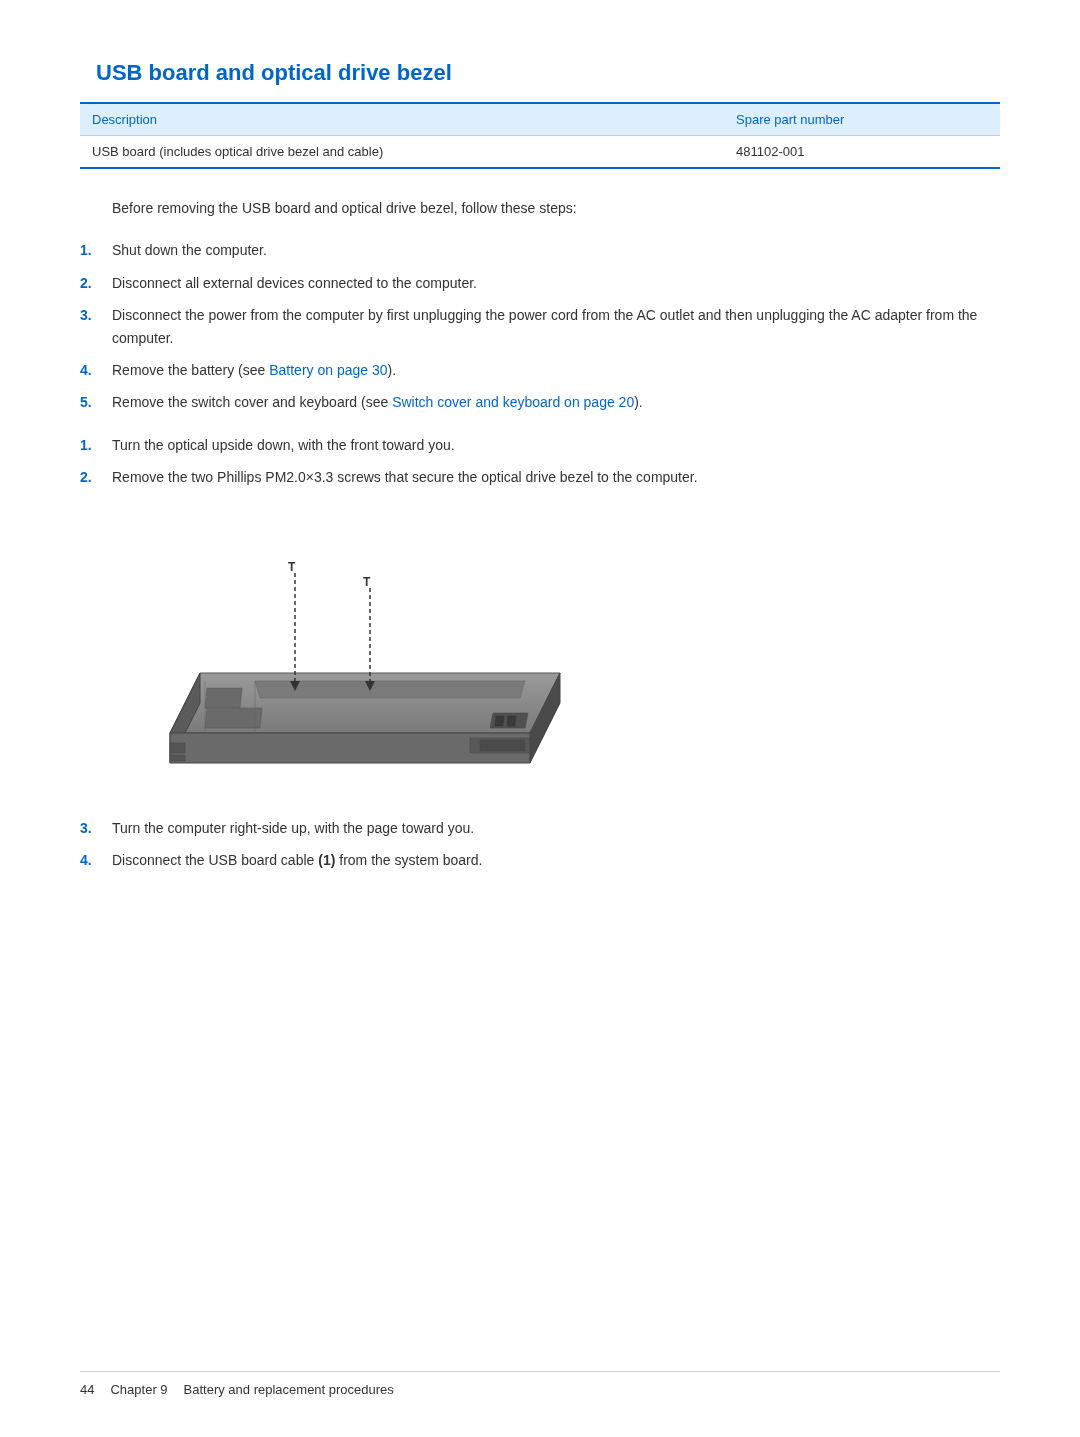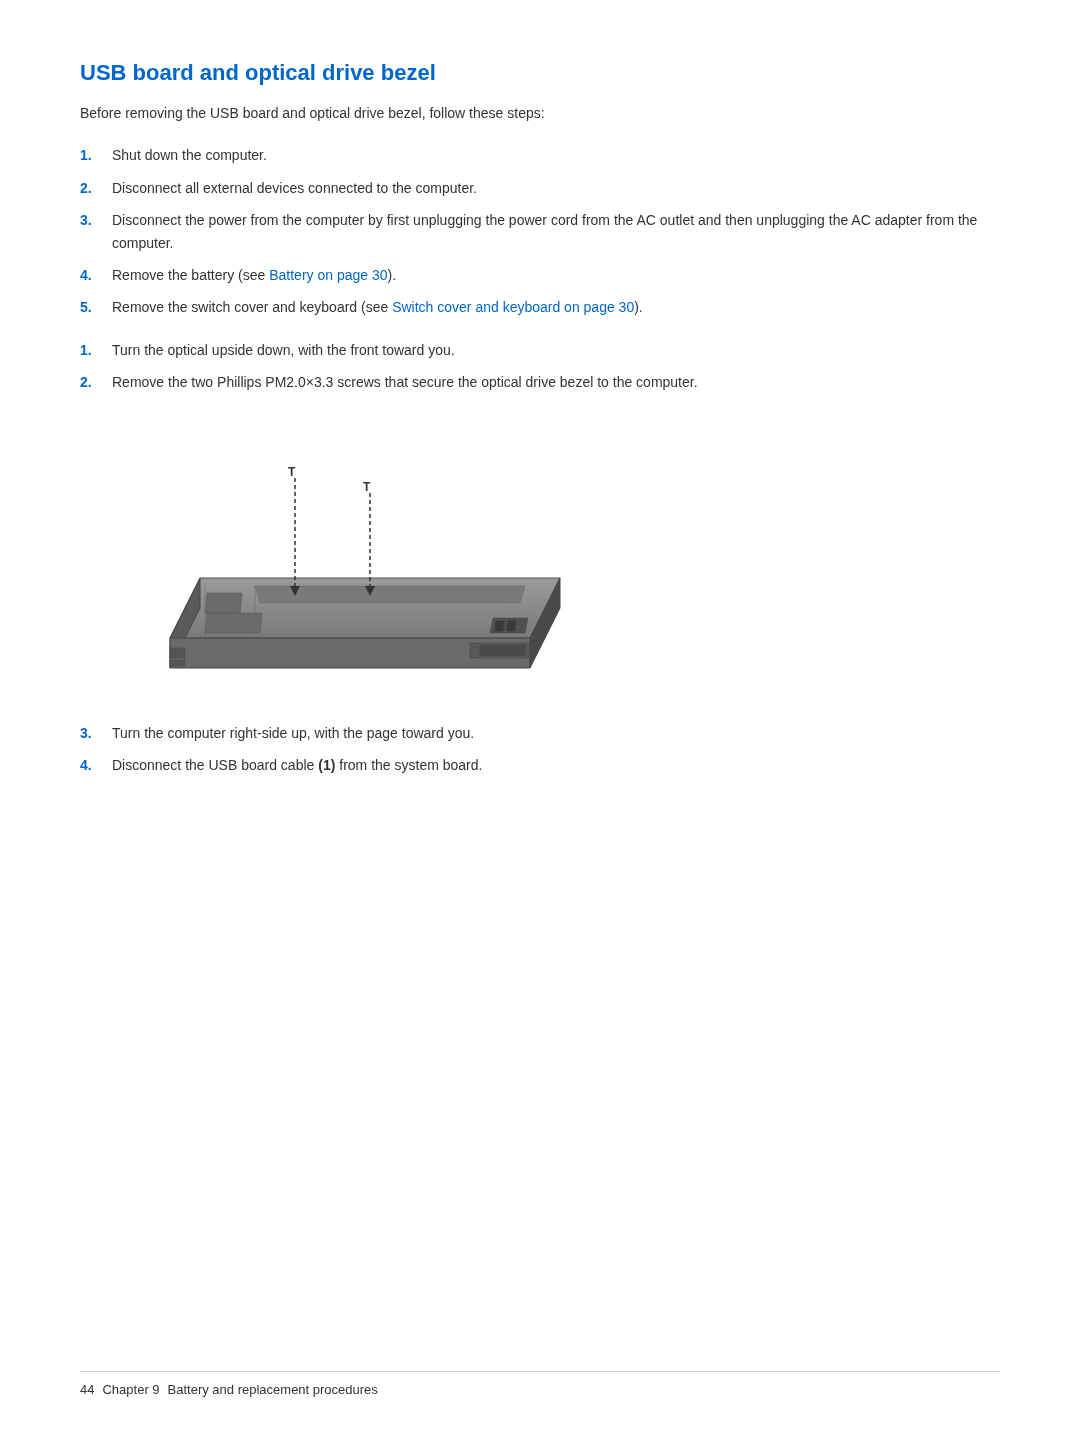--- a/index.html
+++ b/index.html
@@ -17,20 +17,21 @@
     }
     .page {
       padding: 60px 80px 80px 80px;
       max-width: 1080px;
     }
     .page-title {
       color: #0066cc;
       font-size: 22px;
       font-weight: bold;
       margin-bottom: 16px;
+      margin-left: 16px;
     }
     .table-container {
       margin-bottom: 28px;
     }
     .parts-table {
       width: 100%;
       border-collapse: collapse;
       border-top: 2px solid #0066cc;
       border-bottom: 2px solid #0066cc;
     }
@@ -51,20 +52,21 @@
     }
     .parts-table .col-desc {
       width: 70%;
     }
     .parts-table .col-part {
       width: 30%;
     }
     .intro-text {
       margin-bottom: 20px;
       line-height: 1.6;
+      margin-left: 32px;
     }
     .numbered-list {
       list-style: none;
       margin-bottom: 20px;
     }
     .numbered-list li {
       display: flex;
       gap: 12px;
       margin-bottom: 10px;
       line-height: 1.6;
@@ -96,20 +98,36 @@
       height: 280px;
     }
   </style>
 </head>
 <body>
 
 <div class="page">
 
   <h1 class="page-title">USB board and optical drive bezel</h1>
 
+  <div class="table-container">
+    <table class="parts-table">
+      <thead>
+        <tr>
+          <th class="col-desc">Description</th>
+          <th class="col-part">Spare part number</th>
+        </tr>
+      </thead>
+      <tbody>
+        <tr>
+          <td>USB board (includes optical drive bezel and cable)</td>
+          <td>481102-001</td>
+        </tr>
+      </tbody>
+    </table>
+  </div>
 
   <p class="intro-text">Before removing the USB board and optical drive bezel, follow these steps:</p>
 
   <ol class="numbered-list">
     <li>
       <span class="num">1.</span>
       <span class="text">Shut down the computer.</span>
     </li>
     <li>
       <span class="num">2.</span>
@@ -118,21 +136,21 @@
     <li>
       <span class="num">3.</span>
       <span class="text">Disconnect the power from the computer by first unplugging the power cord from the AC outlet and then unplugging the AC adapter from the computer.</span>
     </li>
     <li>
       <span class="num">4.</span>
       <span class="text">Remove the battery (see <a href="#battery-p30">Battery on page 30</a>).</span>
     </li>
     <li>
       <span class="num">5.</span>
-      <span class="text">Remove the switch cover and keyboard (see <a href="#switch-cover-p40">Switch cover and keyboard on page 30</a>).</span>
+      <span class="text">Remove the switch cover and keyboard (see <a href="#switch-cover-p40">Switch cover and keyboard on page 20</a>).</span>
     </li>
   </ol>
 
 
   <ol class="numbered-list">
     <li>
       <span class="num">1.</span>
       <span class="text">Turn the optical upside down, with the front toward you.</span>
     </li>
     <li>
@@ -209,19 +227,19 @@
     <li>
       <span class="num">3.</span>
       <span class="text">Turn the computer right-side up, with the page toward you.</span>
     </li>
     <li>
       <span class="num">4.</span>
       <span class="text">Disconnect the USB board cable <strong>(1)</strong> from the system board.</span>
     </li>
   </ol>
 
-  <div style="position: absolute; bottom: 40px; left: 80px; display: flex; gap: 8px; font-size: 13px; color: #333; border-top: 1px solid #cccccc; padding-top: 10px; width: calc(100% - 160px);">
+  <div style="position: absolute; bottom: 40px; left: 80px; display: flex; gap: 16px; font-size: 13px; color: #333; border-top: 1px solid #cccccc; padding-top: 10px; width: calc(100% - 160px);">
     <span>44</span>
     <span>Chapter 9</span>
     <span>Battery and replacement procedures</span>
   </div>
 
 </div>
 
 </body></html>

